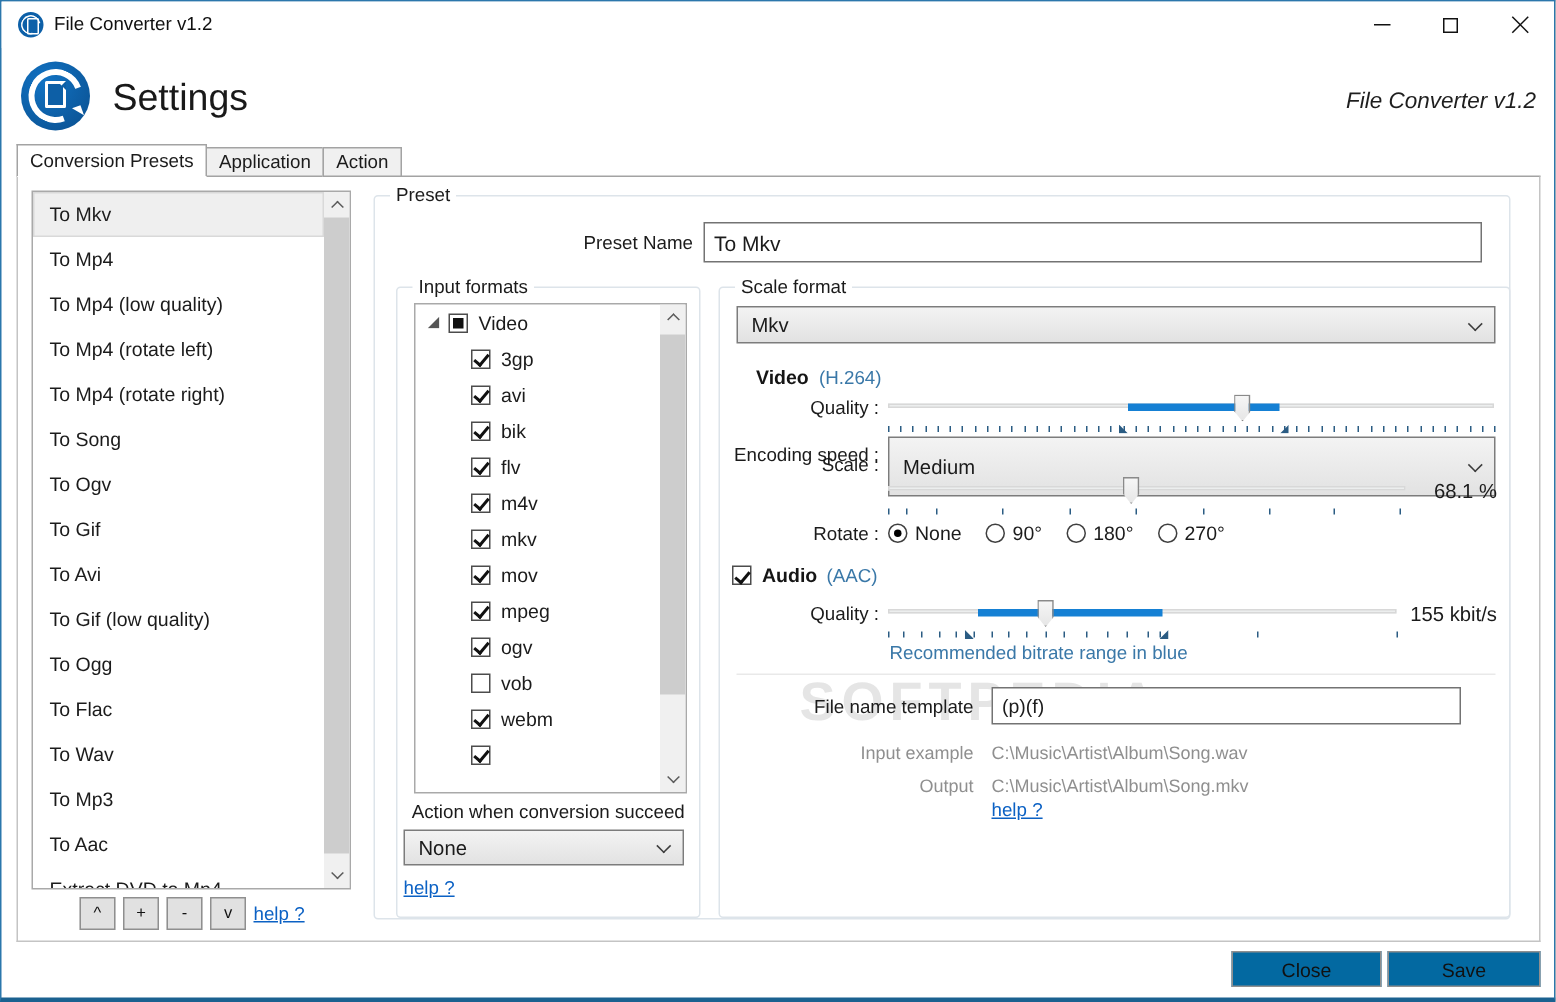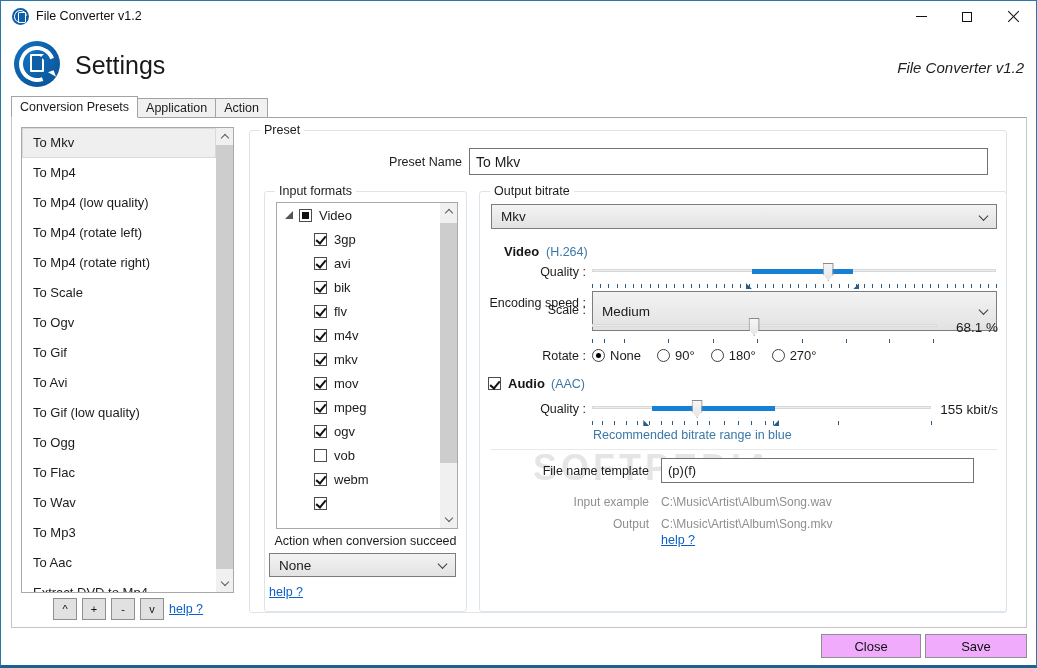--- a/index.html
+++ b/index.html
@@ -84,21 +84,21 @@
   .val{position:absolute;font-size:13.5px;color:#1b1b1b;text-align:right}
   .radio-row{position:absolute;display:flex;align-items:center}
   .radio-opt{display:inline-flex;align-items:center;margin-right:16px}
   .radio{width:13px;height:13px;border:1px solid #3f3f3f;border-radius:50%;background:#fff;position:relative;flex:none}
   .radio.sel::after{content:"";position:absolute;inset:3px;background:#000;border-radius:50%}
   .rlabel{margin-left:5px;font-size:13px}
   .hint{position:absolute;font-size:12.5px;color:var(--info-blue)}
   .sep{position:absolute;height:1px;background:#e9e9e9}
   .glabel{position:absolute;font-size:12px;color:#8f8f8f;text-align:right;white-space:nowrap}
   .gval{position:absolute;font-size:12px;color:#8f8f8f;white-space:nowrap}
-  .btn{position:absolute;background:#f0abfc;border:1px solid #8f8f8f;font-size:13px;display:flex;align-items:center;justify-content:center;color:#111}
+  .btn{position:absolute;background:#0369a1;border:1px solid #8f8f8f;font-size:13px;display:flex;align-items:center;justify-content:center;color:#111}
   .watermark{position:absolute;left:532px;top:446px;font-size:36px;font-weight:bold;letter-spacing:4px;color:rgba(175,175,175,.32);pointer-events:none;z-index:0}
 </style>
 </head>
 <body>
 
 <div class="win">
 
   <div class="titlebar">
     <span class="app-ico"></span>
     <span class="tb-title">File Converter v1.2</span>
@@ -132,21 +132,21 @@
 
   <div class="watermark">SOFTPEDIA</div>
 
   <div class="list-box">
     <div class="list-items">
         <div class="list-item selected">To Mkv</div>
         <div class="list-item">To Mp4</div>
         <div class="list-item">To Mp4 (low quality)</div>
         <div class="list-item">To Mp4 (rotate left)</div>
         <div class="list-item">To Mp4 (rotate right)</div>
-        <div class="list-item">To Scale</div>
+        <div class="list-item">To Song</div>
         <div class="list-item">To Ogv</div>
         <div class="list-item">To Gif</div>
         <div class="list-item">To Avi</div>
         <div class="list-item">To Gif (low quality)</div>
         <div class="list-item">To Ogg</div>
         <div class="list-item">To Flac</div>
         <div class="list-item">To Wav</div>
         <div class="list-item">To Mp3</div>
         <div class="list-item">To Aac</div>
         <div class="list-item">Extract DVD to Mp4</div>
@@ -240,21 +240,21 @@
       <div class="sb-btn down">
           <span class="chev down"></span>
         </div>
     </div>
   </div>
   <div class="small-label" style="left:263px;top:533px;width:203px">Action when conversion succeed</div>
   <div class="dd" style="left:268px;top:552px;width:187px;height:24px">None</div>
   <a class="link" style="left:268px;top:584px">help ?</a>
 
   <div class="group" style="left:478px;top:190px;width:528px;height:421px">
-    <span class="group-label">Output bitrate</span>
+    <span class="group-label">Scale format</span>
   </div>
   <div class="dd" style="left:490px;top:203px;width:506px;height:25px">Mkv</div>
 
   <div class="sec-label" style="left:503px;top:243px">Video</div>
   <div class="codec" style="left:545px;top:244px">(H.264)</div>
 
   <div class="flabel" style="left:440px;top:264px;width:145px">Quality :</div>
   <div class="slider" style="left:591px;top:261px;width:404px">
       <div class="track"></div>
       <div class="fill" style="left: 39.6%; width: 25.1%;"></div>

